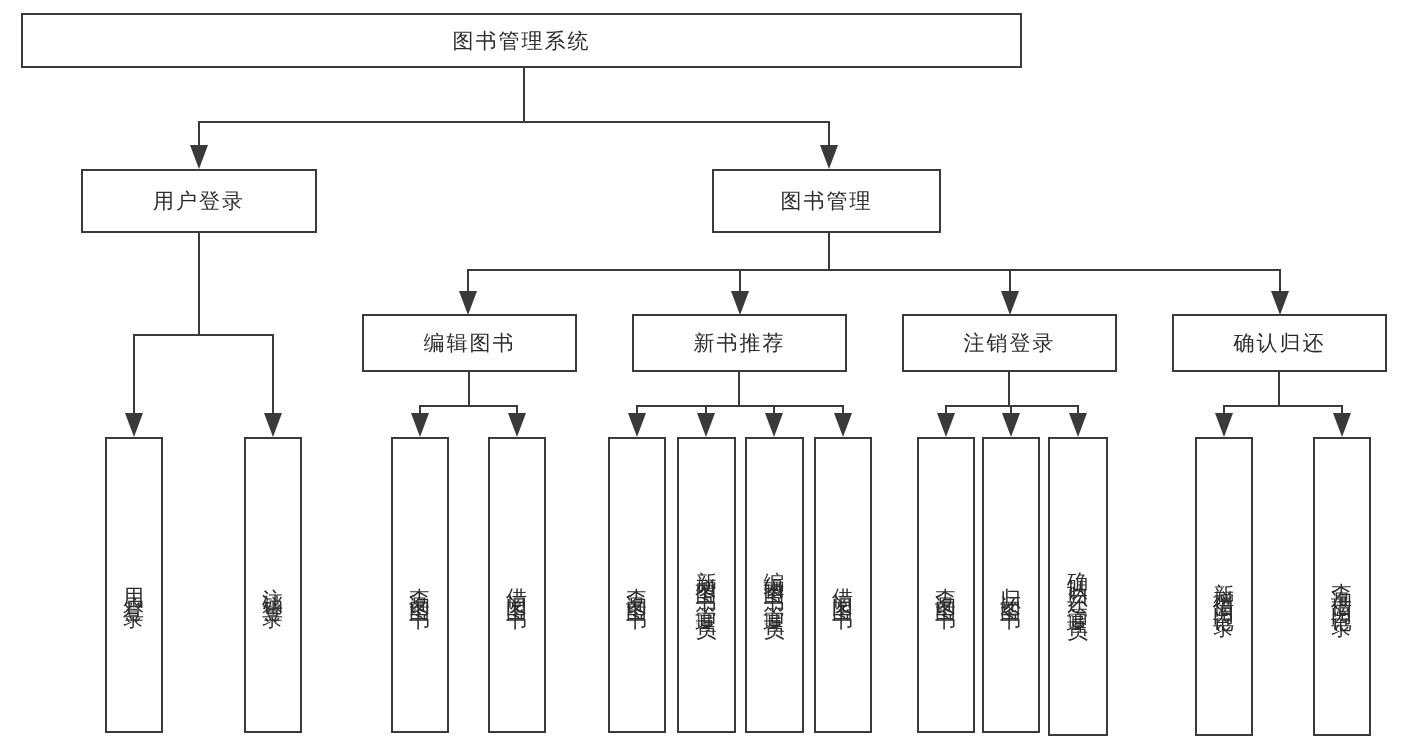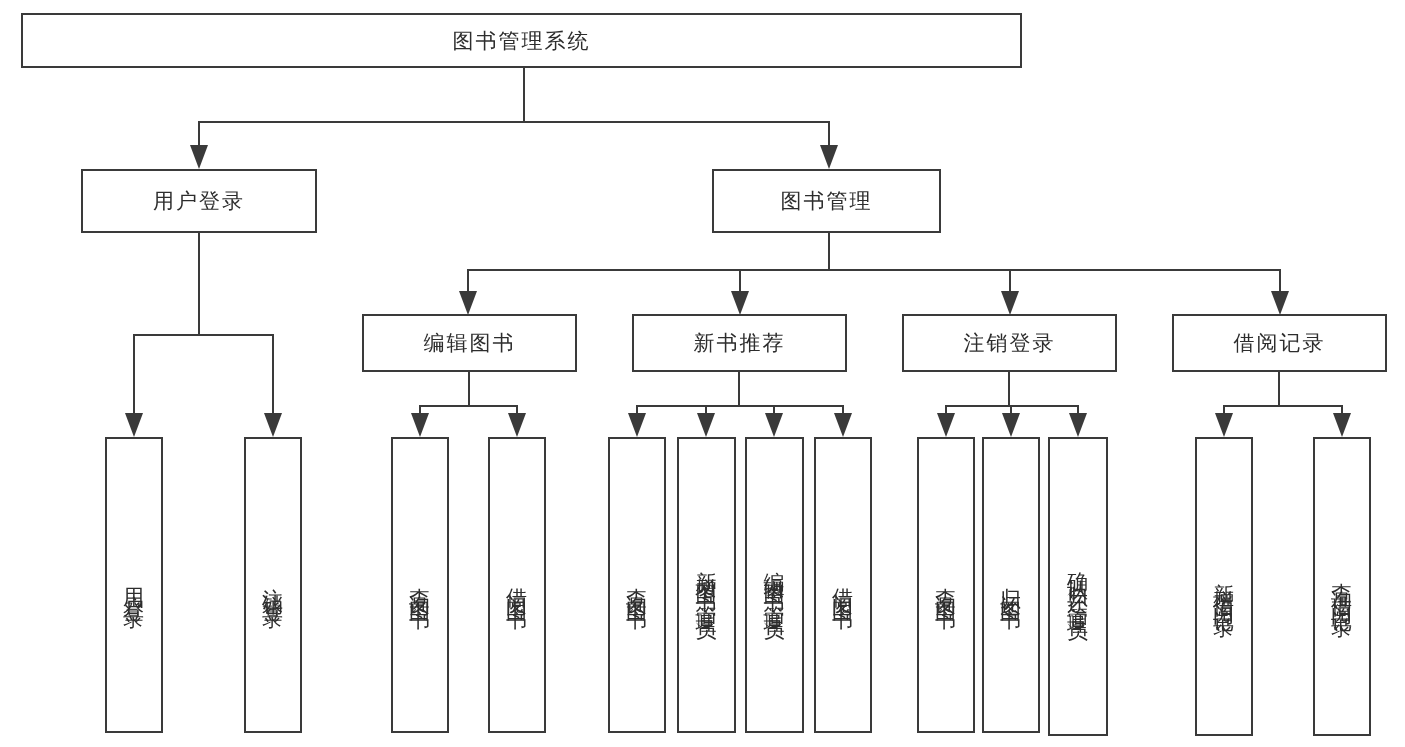--- a/index.html
+++ b/index.html
@@ -81,21 +81,21 @@
   <div class="node h" style="left:362px;top:314px;width:215px;height:58px">
     <span>编辑图书</span>
   </div>
   <div class="node h" style="left:632px;top:314px;width:215px;height:58px">
     <span>新书推荐</span>
   </div>
   <div class="node h" style="left:902px;top:314px;width:215px;height:58px">
     <span>注销登录</span>
   </div>
   <div class="node h" style="left:1172px;top:314px;width:215px;height:58px">
-    <span>借阅记录</span>
+    <span>确认归还</span>
   </div>
 
   <div class="vl" style="left:468px;top:372px;height:35px"></div>
   <div class="hl" style="left:419px;top:405px;width:99px"></div>
   <div class="vl" style="left:419px;top:405px;height:10px"></div>
   <div class="arr" style="left:411px;top:413px"></div>
   <div class="vl" style="left:516px;top:405px;height:10px"></div>
   <div class="arr" style="left:508px;top:413px"></div>
 
   <div class="node v" style="left:391px;top:437px;width:58px;height:296px">

